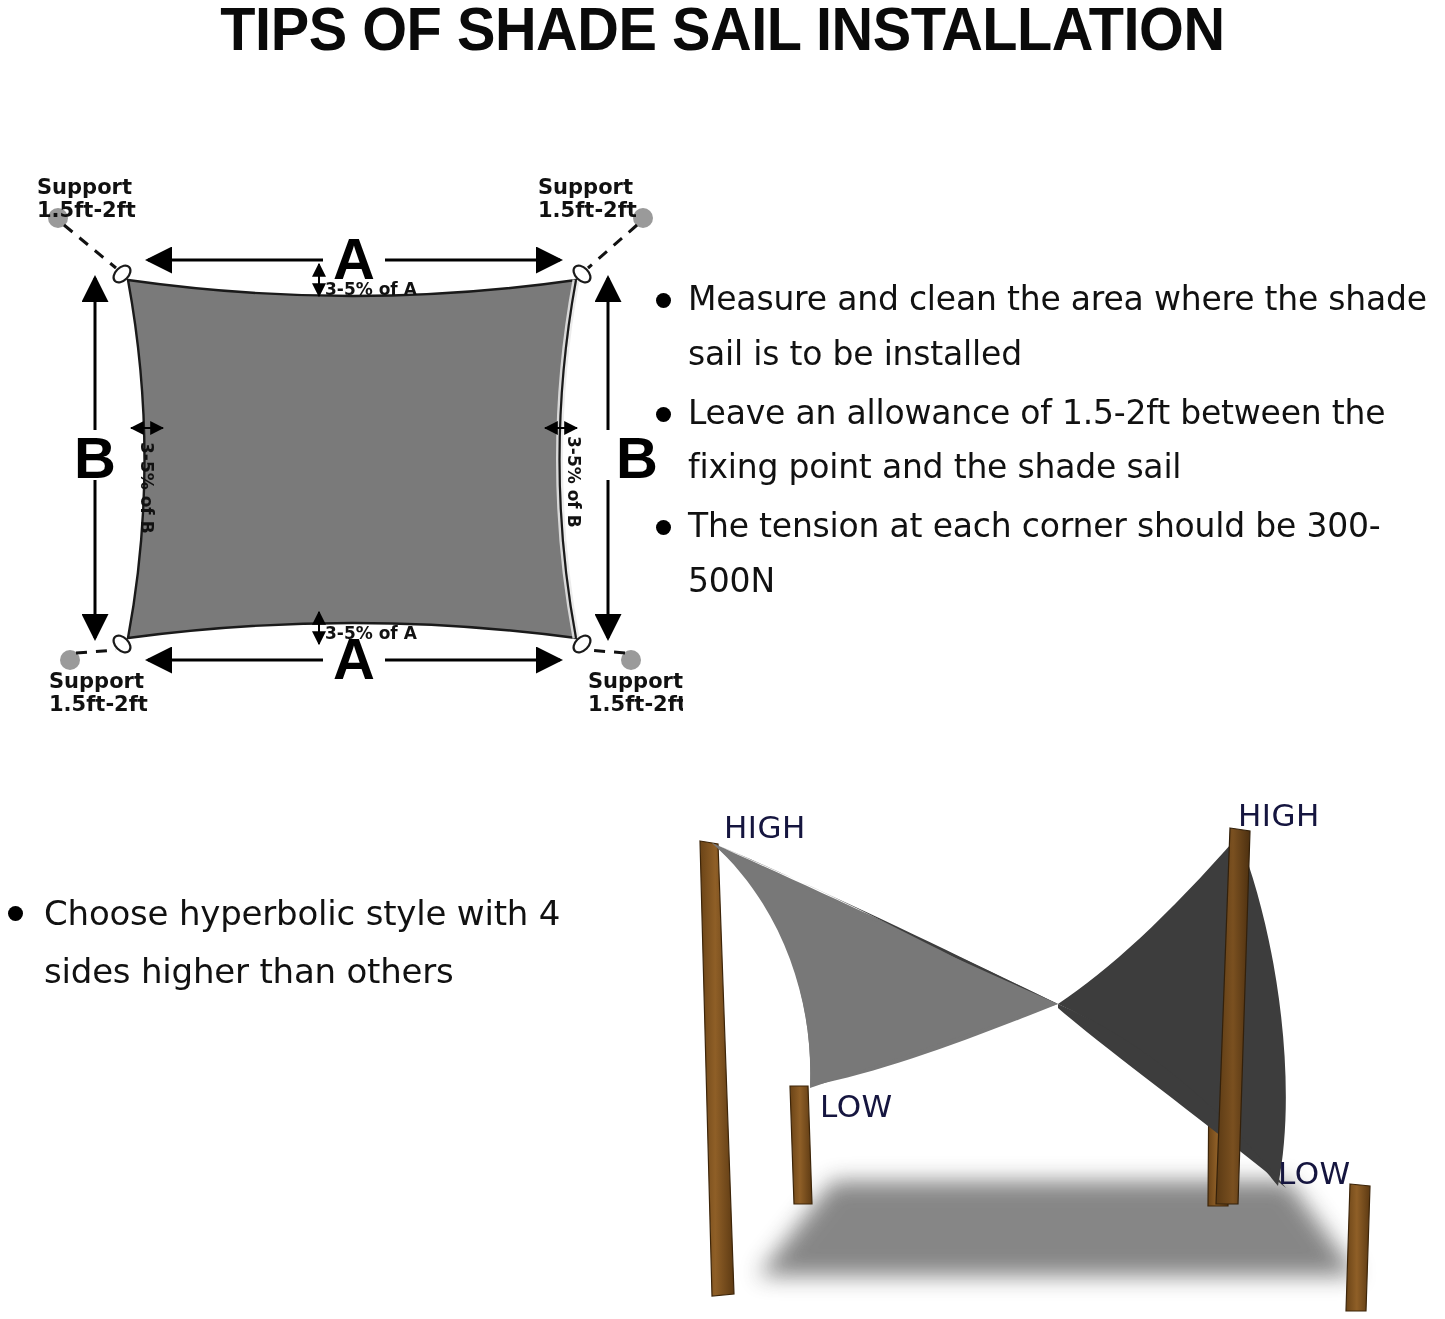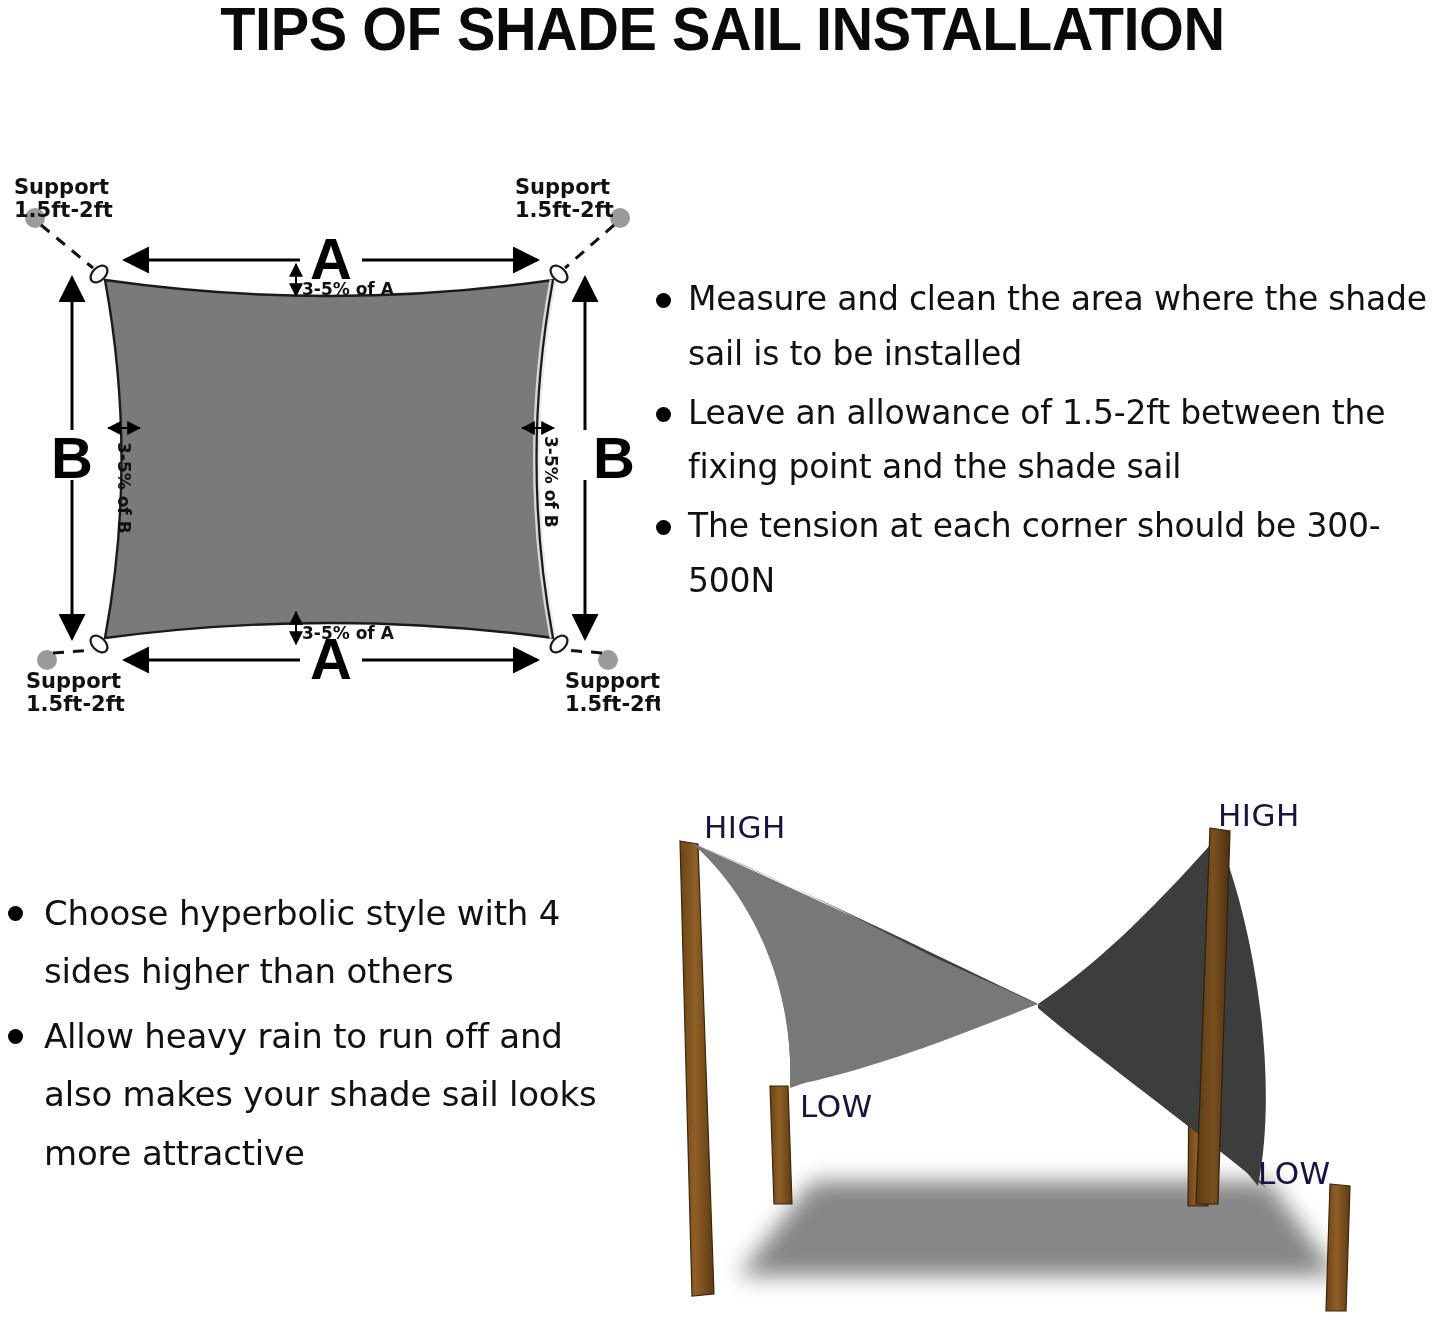--- a/index.html
+++ b/index.html
@@ -34,20 +34,21 @@
     line-height: 1.05;
   }
 
   
   #diagram-rect {
     position: absolute;
     left: 0;
     top: 160;
     width: 660px;
     height: 570px;
+    padding-left: 23px;
   }
   #diagram-rect-svg { display: block; }
 
   
   #tips-right {
     position: absolute;
     left: 648px;
     top: 272px;
     width: 800px;
   }
@@ -89,21 +90,21 @@
     margin-bottom: 6px;
   }
   #tips-bottom-left .bullet-item::before {
     left: 6px;
     top: 22px;
   }
 
   
   #diagram-hyper {
     position: absolute;
-    left: 618px;
+    left: 638px;
     top: 786px;
     width: 787px;
     height: 533px;
   }
   #diagram-hyper-svg { display: block; }
 
   .lbl {
     font-family: "DejaVu Sans", sans-serif;
     fill: #15153f;
     font-size: 31px;
@@ -249,21 +250,20 @@
   <ul class="bullet-list">
     <li class="bullet-item">Measure and clean the area where the shade sail is to be installed</li>
     <li class="bullet-item">Leave an allowance of 1.5-2ft between the fixing point and the shade sail</li>
     <li class="bullet-item">The tension at each corner should be 300-500N</li>
   </ul>
 </div>
 
 <div id="tips-bottom-left">
   <ul class="bullet-list">
     <li class="bullet-item">Choose hyperbolic style with 4 sides higher than others</li>
-    <li class="bullet-item">Allow heavy rain to run off and also makes your shade sail looks more attractive</li>
   </ul>
 </div>
 
 <div id="diagram-hyper">
   <svg id="diagram-hyper-svg" width="787" height="533" viewBox="0 0 787 533" xmlns="http://www.w3.org/2000/svg">
     <defs>
       <filter id="shadowBlur" x="-30%" y="-60%" width="160%" height="240%">
         <feGaussianBlur stdDeviation="11"></feGaussianBlur>
       </filter>
       <linearGradient id="postGrad" x1="0" y1="0" x2="1" y2="0">

